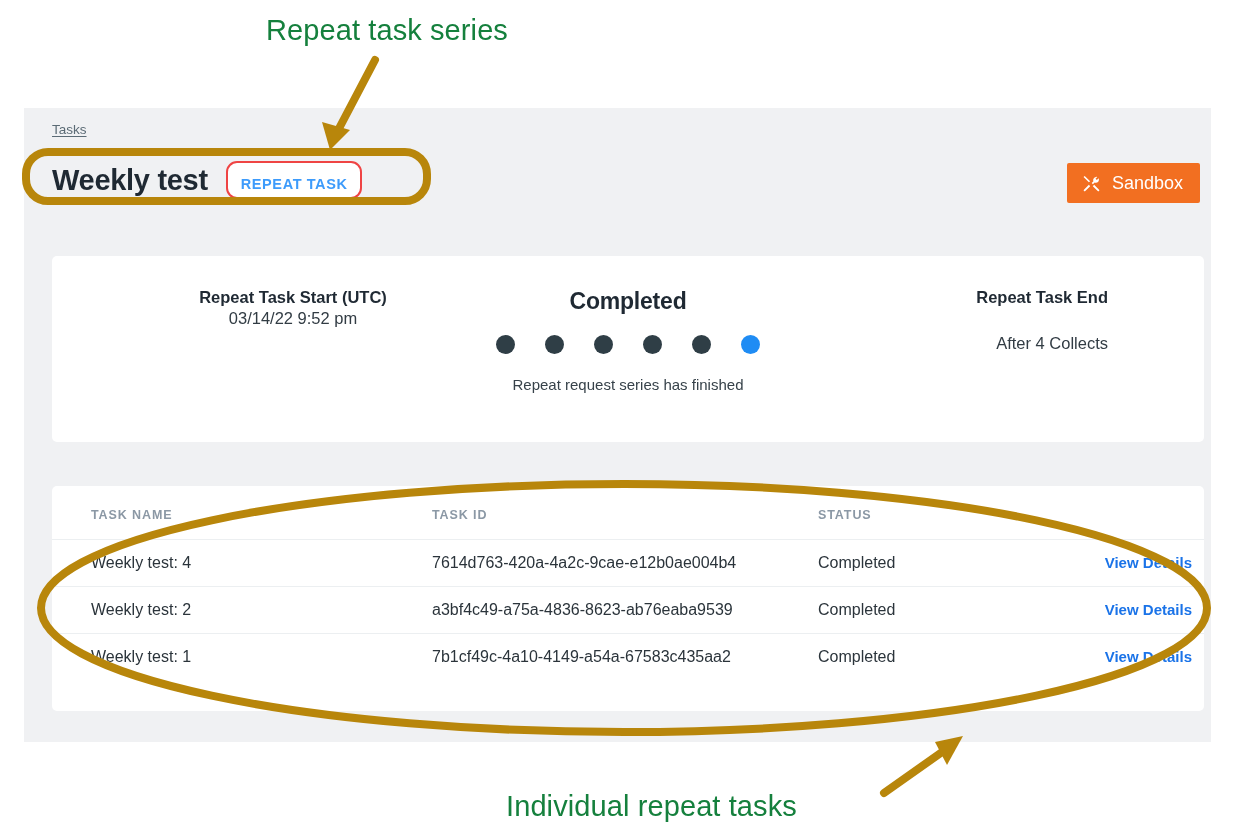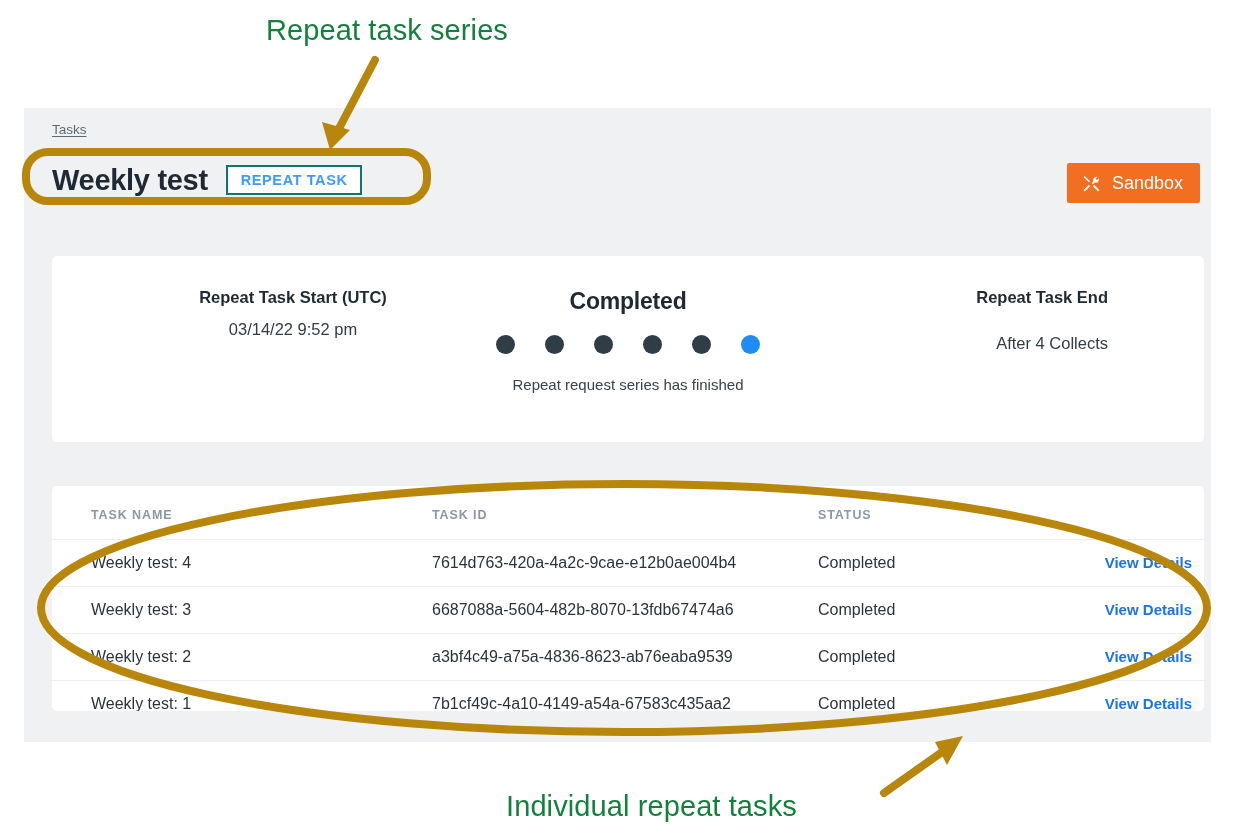--- a/index.html
+++ b/index.html
@@ -42,28 +42,28 @@
   }
   #title-row {
     position: absolute; left: 28px; top: 50px;
     display: flex; align-items: center; gap: 18px; height: 44px;
   }
   #page-title {
     font-size: 29px; font-weight: bold; color: #1f2933;
     letter-spacing: -0.3px;
   }
   #repeat-badge {
-    border: 2px solid #0f766e;
-    border-radius: 0;
+    border: 2px solid #ef4444;
+    border-radius: 11px;
     color: #3d9bfb;
     background: #ffffff;
     font-size: 14.5px;
     font-weight: bold;
     letter-spacing: 0.6px;
-    padding: 6px 12px 6px 13px;
+    padding: 14px 12px 6px 13px;
     cursor: pointer;
     line-height: 1;
   }
   #task-id {
     position: absolute; left: 28px; top: 203px;
     font-size: 16px; color: #374149;
   }
   #sandbox-button {
     position: absolute; right: 11px; top: 55px;
     background: #f26f21;
@@ -83,21 +83,21 @@
     position: absolute;
     left: 28px; top: 148px;
     width: 1152px; height: 186px;
     background: #ffffff;
     border-radius: 5px;
   }
   #status-start {
     position: absolute; left: 96px; top: 32px; width: 290px; text-align: center;
   }
   #status-start .lbl { font-size: 16.5px; font-weight: bold; color: #1f2933; }
-  #status-start .val { font-size: 16.5px; color: #323c44; margin-top: 13px; }
+  #status-start .val { font-size: 16.5px; color: #323c44; margin-top: 2px; }
 
   #status-center {
     position: absolute; left: 431px; top: 32px; width: 290px; text-align: center;
   }
   #status-center .headline {
     font-size: 23px; font-weight: bold; color: #1f2933; letter-spacing: -0.2px;
   }
   #dots-row {
     display: flex; justify-content: center; gap: 30px; margin-top: 20px;
   }
@@ -217,26 +217,20 @@
           </tr>
         </thead>
         <tbody>
           <tr>
             <td class="col-name">Weekly test: 4</td>
             <td class="col-id">7614d763-420a-4a2c-9cae-e12b0ae004b4</td>
             <td class="col-status">Completed</td>
             <td class="col-act"><a class="view-link">View Details</a></td>
           </tr>
           <tr>
-            <td class="col-name">Weekly test: 3</td>
-            <td class="col-id">6687088a-5604-482b-8070-13fdb67474a6</td>
-            <td class="col-status">Completed</td>
-            <td class="col-act"><a class="view-link">View Details</a></td>
-          </tr>
-          <tr>
             <td class="col-name">Weekly test: 2</td>
             <td class="col-id">a3bf4c49-a75a-4836-8623-ab76eaba9539</td>
             <td class="col-status">Completed</td>
             <td class="col-act"><a class="view-link">View Details</a></td>
           </tr>
           <tr>
             <td class="col-name">Weekly test: 1</td>
             <td class="col-id">7b1cf49c-4a10-4149-a54a-67583c435aa2</td>
             <td class="col-status">Completed</td>
             <td class="col-act"><a class="view-link">View Details</a></td>

